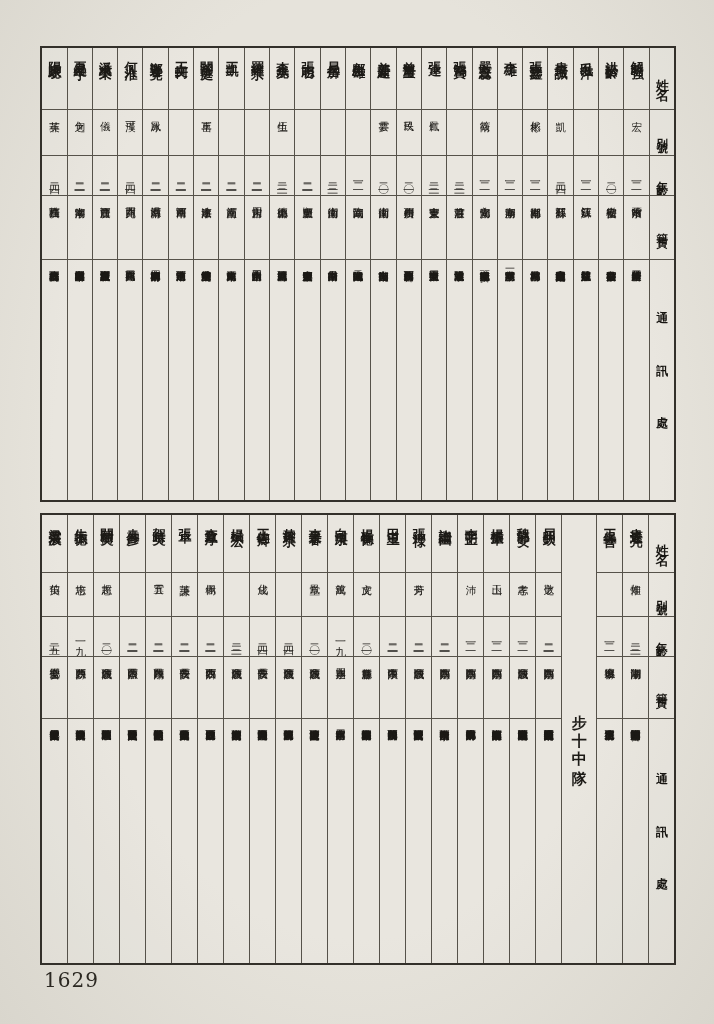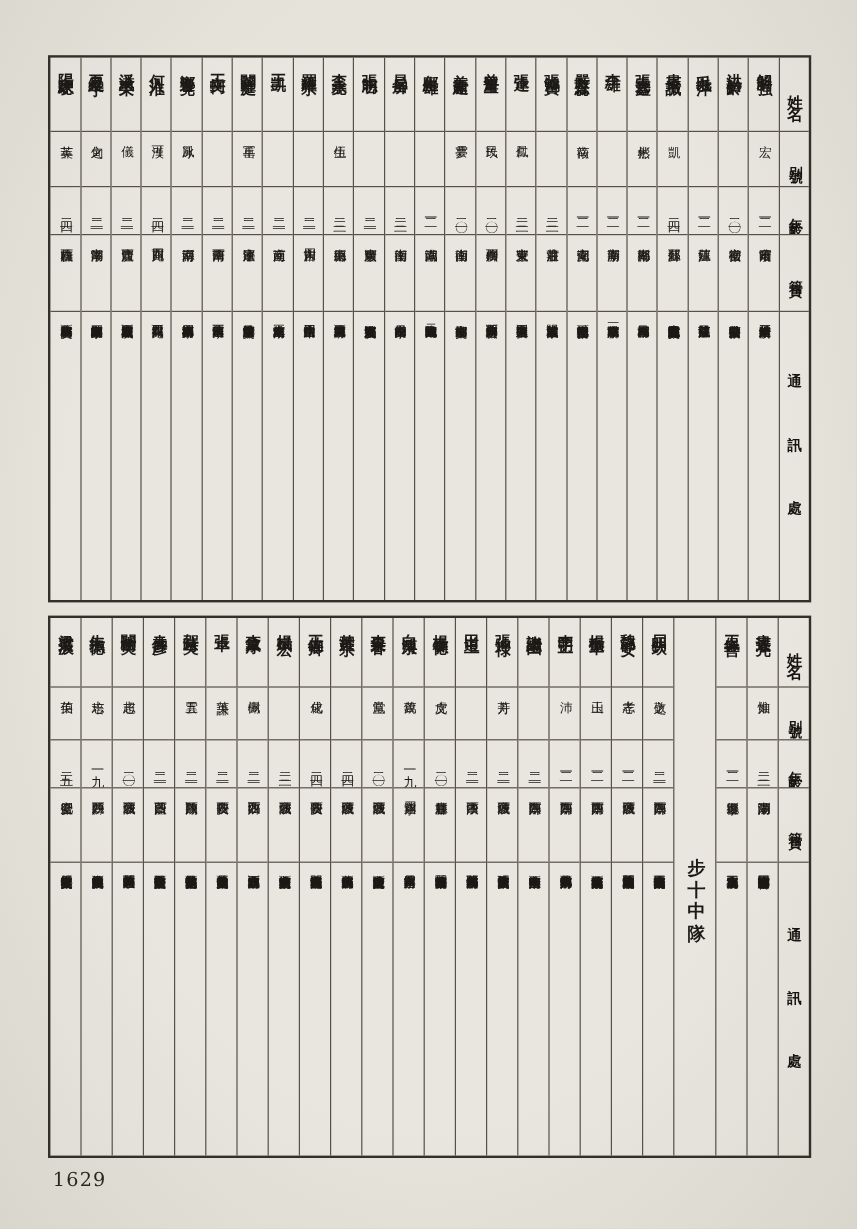--- a/index.html
+++ b/index.html
@@ -78,21 +78,21 @@
     justify-content:center;align-items:center;
   }
   .divider-label{
     font-size:15px;font-weight:bold;letter-spacing:1.2em;
     height:auto;max-height:100%;
   }
 
   .page-num{
     position:absolute;left:44px;bottom:32px;
     font-family:"DejaVu Serif","Liberation Serif",serif;
-    font-size:16px;letter-spacing:1px;color:#2b2822;
+    font-size:20px;letter-spacing:1px;color:#2b2822;
   }
 </style>
 </head>
 <body>
 
 <div class="page">
   <div class="sheet">
     <section class="vtable t-top" id="table-top">
         <div class="col header-col">
           <div class="cell name-cell hdr mid">

